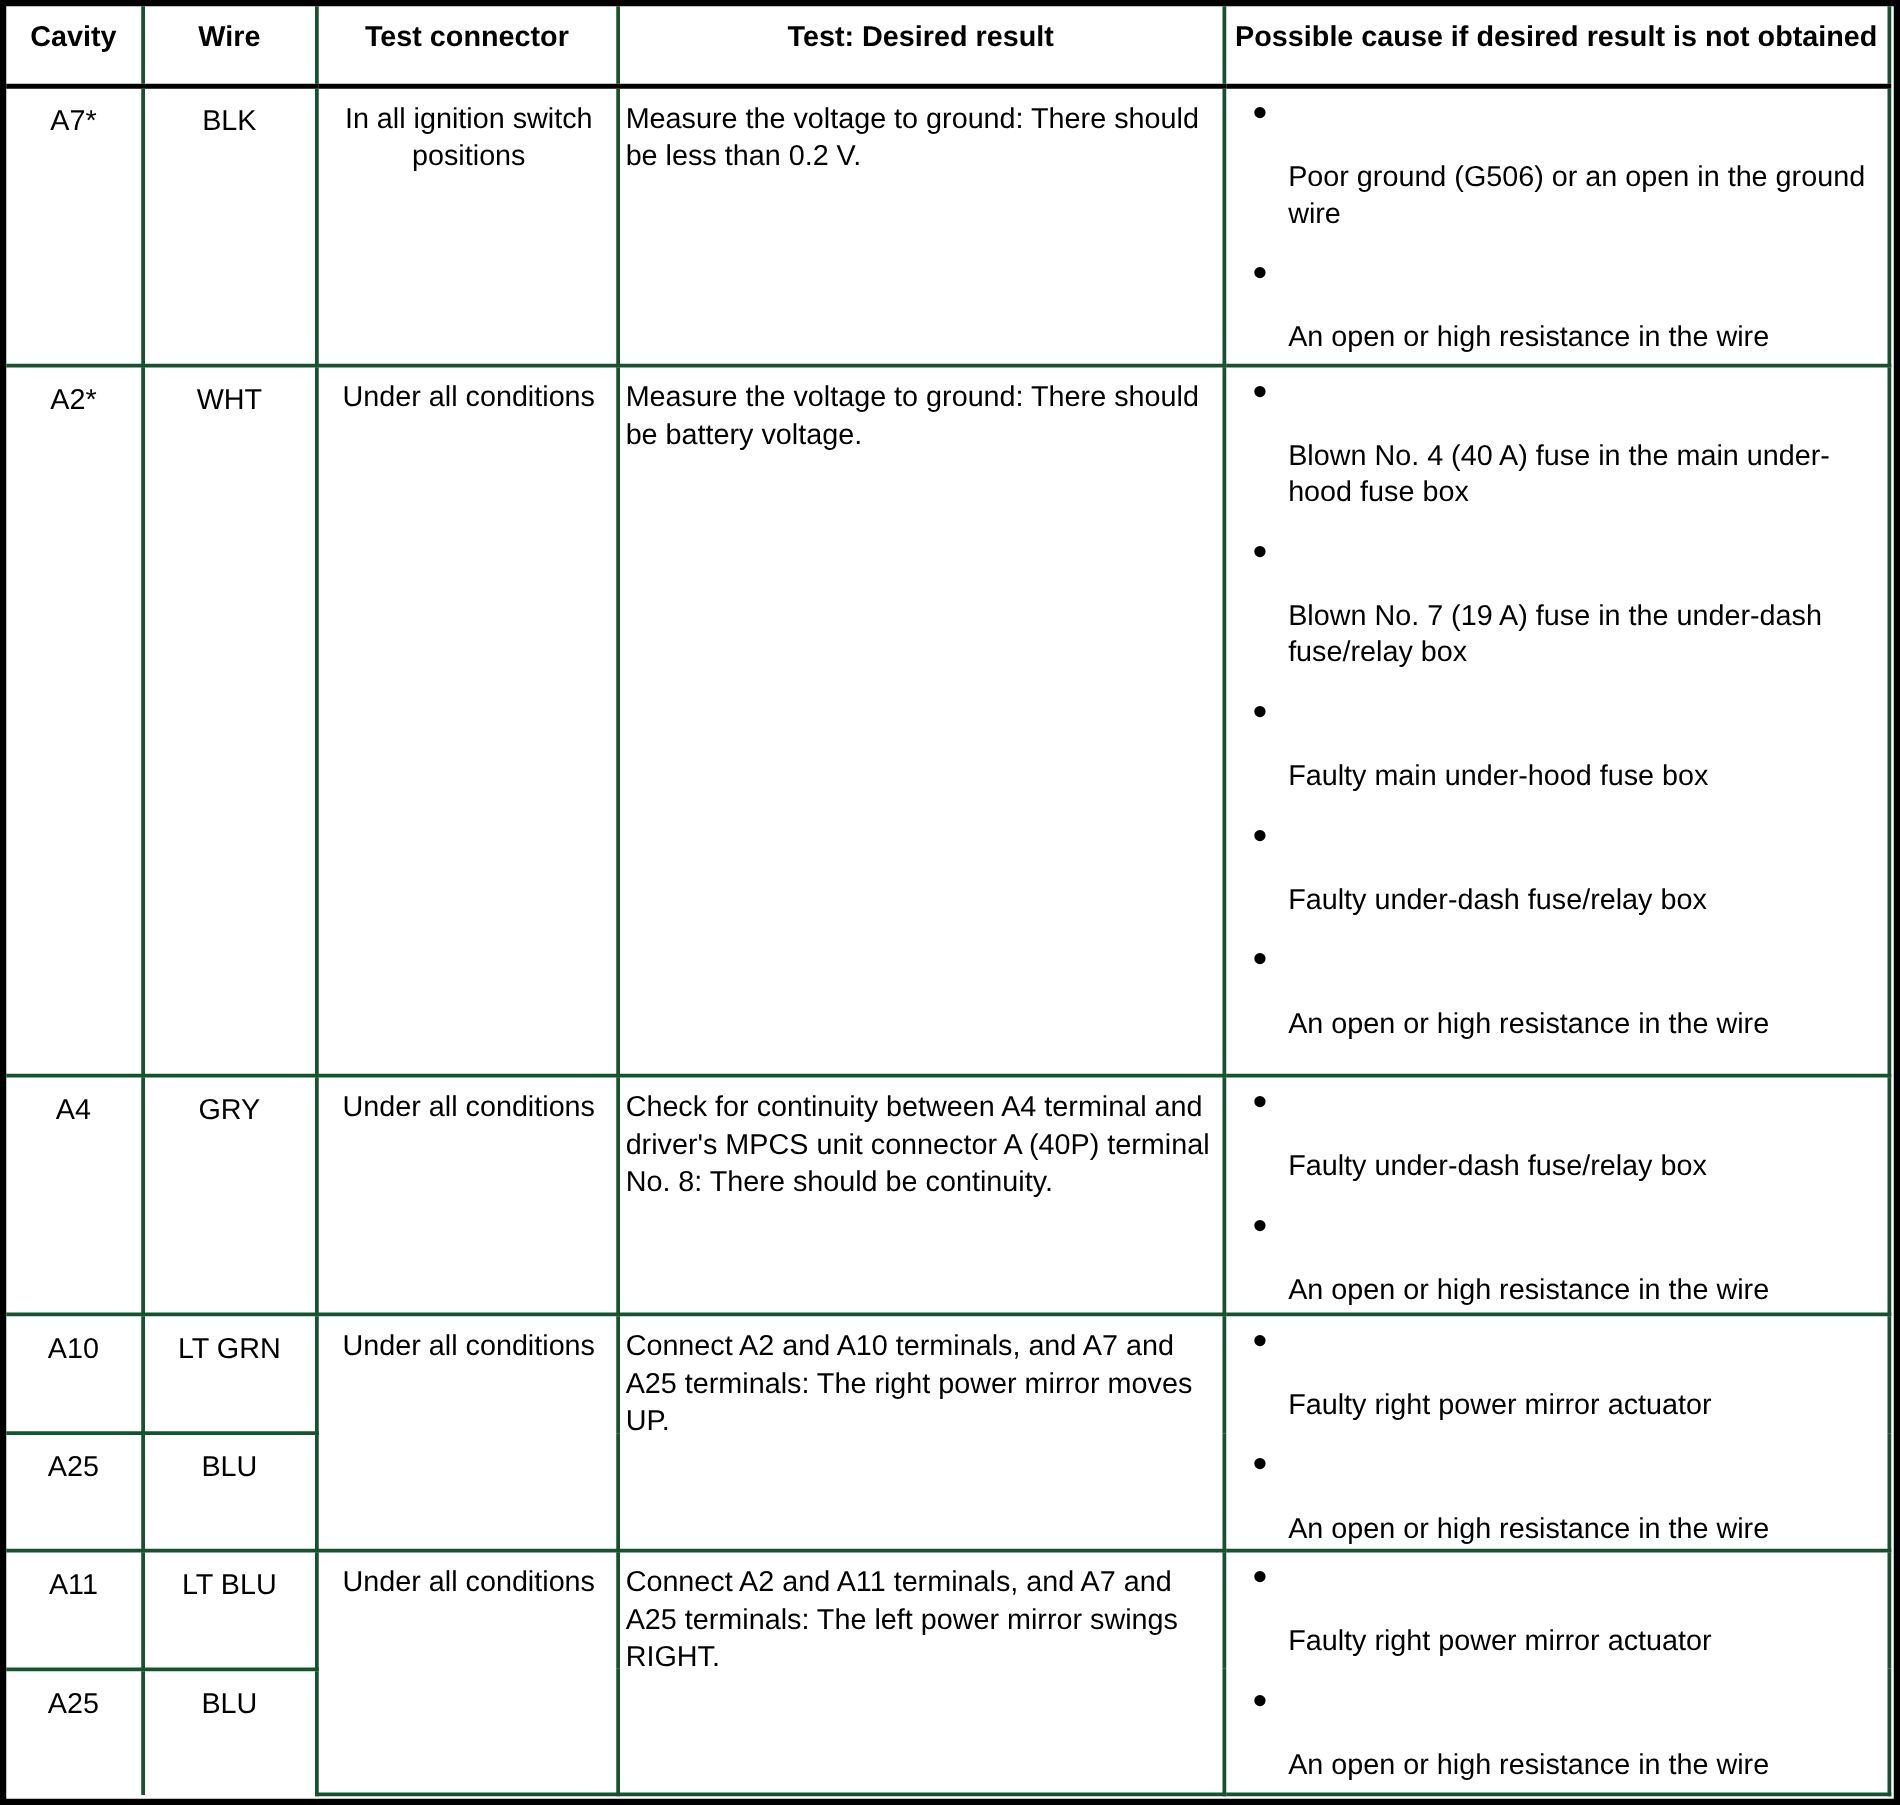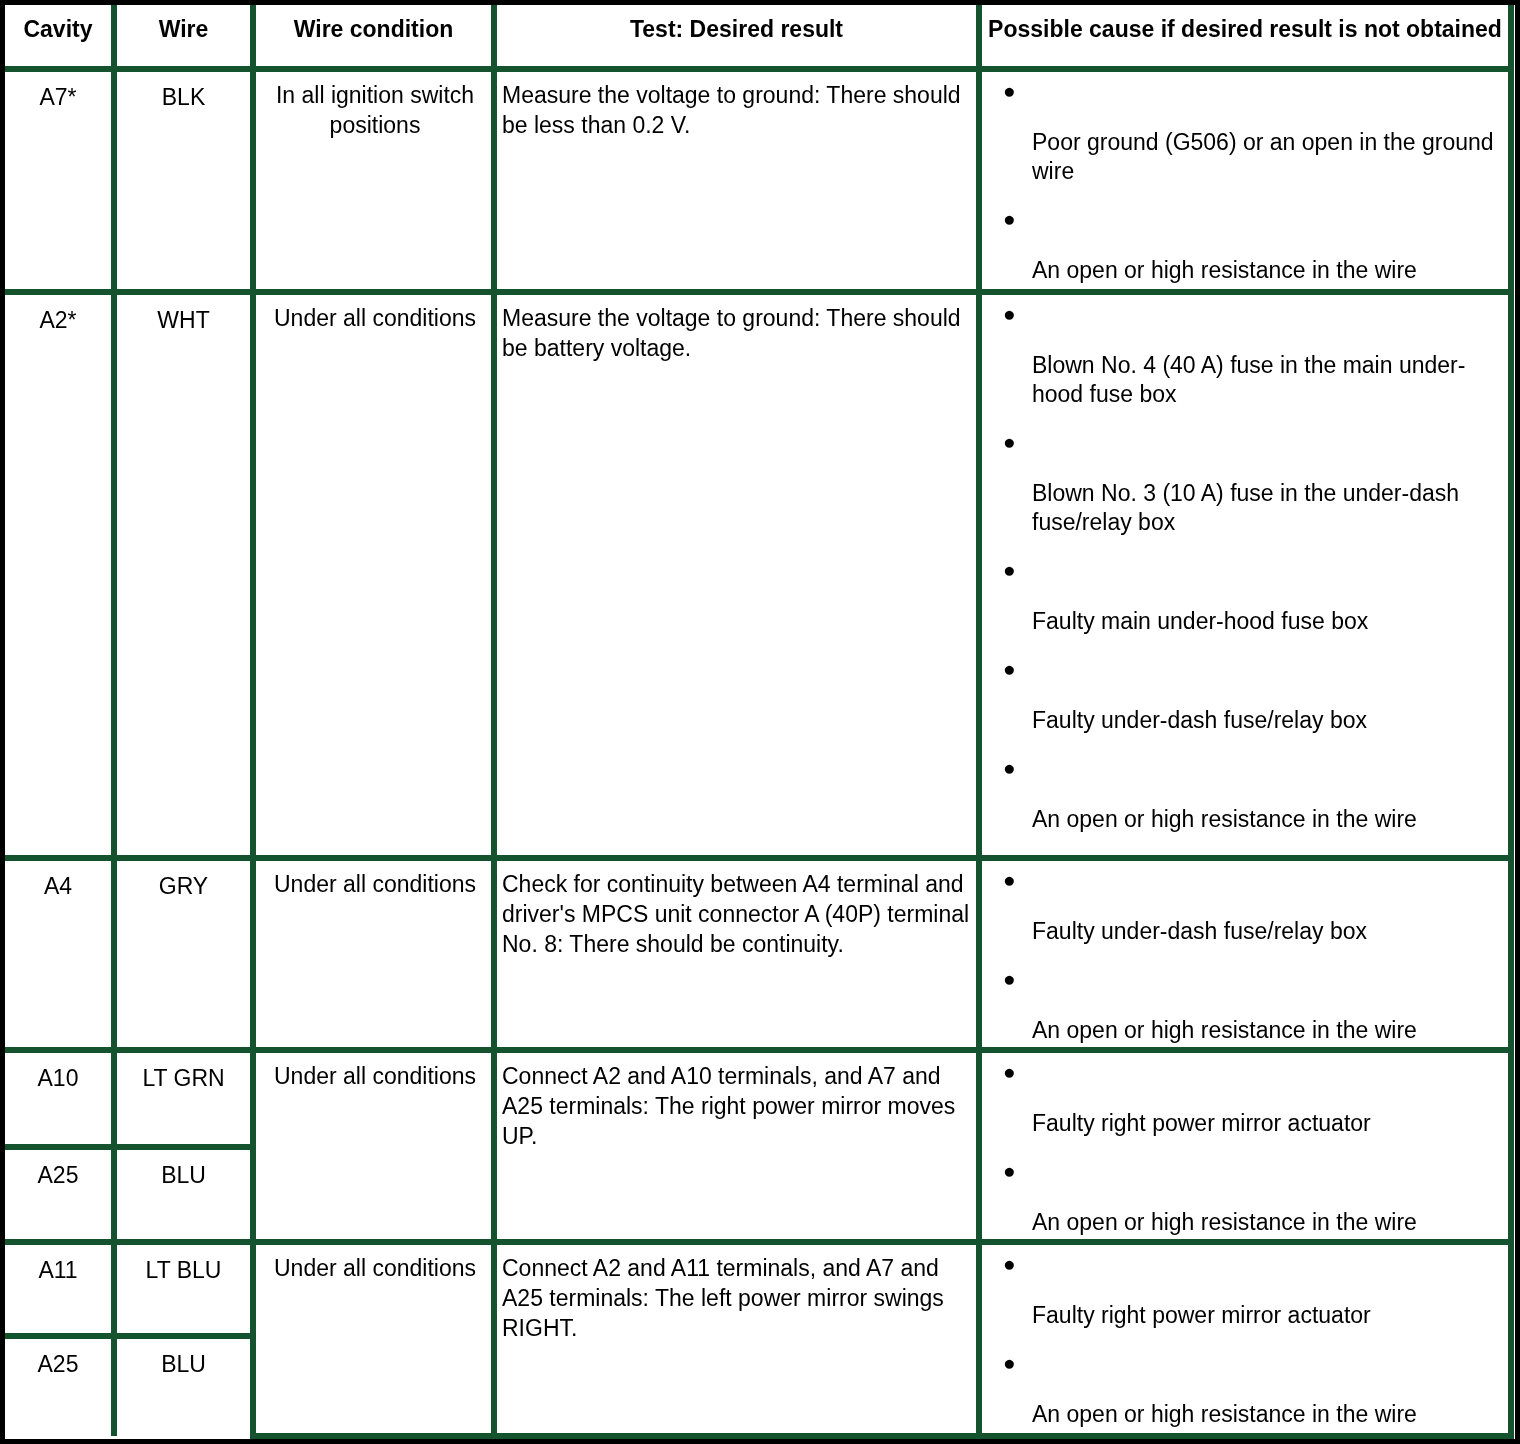--- a/index.html
+++ b/index.html
@@ -22,21 +22,21 @@
     border: 5px solid #000000;
     padding-right: 6px;
   }
   table.testtable {
     width: 100%;
     height: 1432px;
     border-collapse: collapse;
     table-layout: fixed;
   }
   td, th {
-    border: 6px solid #14532d;
+    border: 3px solid #14532d;
     vertical-align: top;
     font-size: 23px;
     overflow: hidden;
   }
   
   .testtable tr > *:first-child { border-left: none; }
   .testtable thead th { border-top: none; border-bottom: 4px solid #000000; }
   .testtable tr.last-row > td { border-bottom: none; }
 
   th {
@@ -92,21 +92,21 @@
         <col class="c-cavity">
           <col class="c-wire">
           <col class="c-cond">
           <col class="c-test">
           <col class="c-cause">
       </colgroup>
       <thead>
         <tr style="height:64px;">
           <th>Cavity</th>
           <th>Wire</th>
-          <th>Wire condition</th>
+          <th>Test connector</th>
           <th>Test: Desired result</th>
           <th>Possible cause if desired result is not obtained</th>
         </tr>
       </thead>
       <tbody>
 
         <tr style="height:223px;">
           <td class="cavity">A7*</td>
           <td class="wire">BLK</td>
           <td class="cond">In all ignition switch positions</td>
@@ -128,21 +128,21 @@
           <td class="wire">WHT</td>
           <td class="cond">Under all conditions</td>
           <td class="test">Measure the voltage to ground: There should be battery voltage.</td>
           <td class="causes">
             <div class="cause-item">
               <div class="cause-bullet">●</div>
               <div class="cause-text">Blown No. 4 (40 A) fuse in the main under-hood fuse box</div>
             </div>
             <div class="cause-item">
               <div class="cause-bullet">●</div>
-              <div class="cause-text">Blown No. 3 (10 A) fuse in the under-dash fuse/relay box</div>
+              <div class="cause-text">Blown No. 7 (19 A) fuse in the under-dash fuse/relay box</div>
             </div>
             <div class="cause-item">
               <div class="cause-bullet">●</div>
               <div class="cause-text">Faulty main under-hood fuse box</div>
             </div>
             <div class="cause-item">
               <div class="cause-bullet">●</div>
               <div class="cause-text">Faulty under-dash fuse/relay box</div>
             </div>
             <div class="cause-item">

